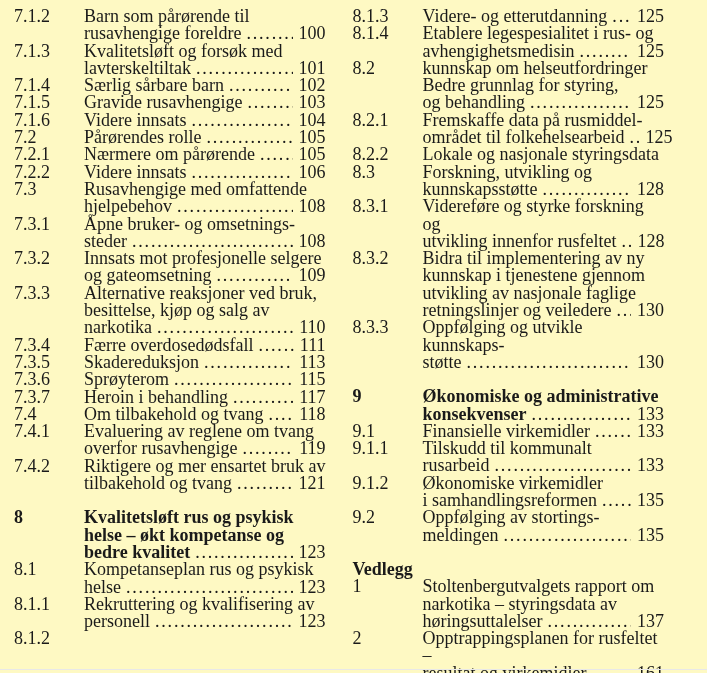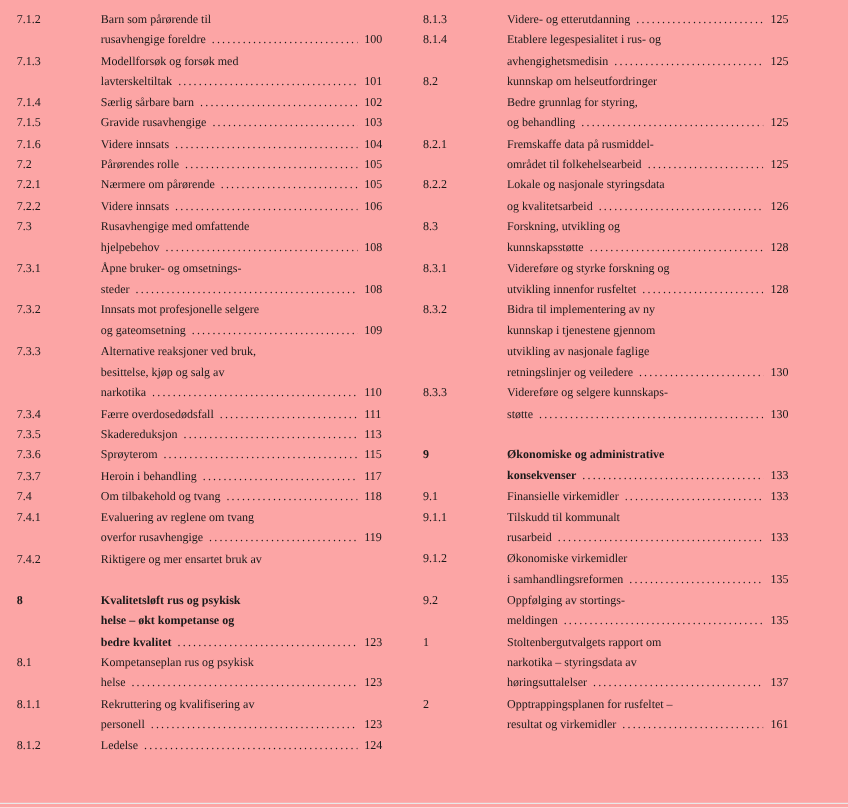--- a/index.html
+++ b/index.html
@@ -4,24 +4,24 @@
 <style>
   html, body {
     margin: 0;
     padding: 0;
     background: #ffffff;
   }
   .page {
     position: relative;
     width: 707px;
     height: 673px;
-    background: #fca5a5;
+    background: #fef9c3;
     overflow: hidden;
     font-family: "Liberation Serif", "DejaVu Serif", serif;
-    font-size: 10px;
+    font-size: 18px;
     line-height: 17.3px;
     color: #1a1a1a;
   }
   .cols {
     display: flex;
     padding: 8px 43px 0 14px;
     gap: 27px;
   }
   .col {
     flex: 1 1 0;
@@ -93,21 +93,21 @@
             <span class="lastline">
               <span class="txt">rusavhengige foreldre</span>
               <span class="dots"></span>
               <span class="pg">100</span>
             </span>
           </span>
         </div>
         <div class="entry">
           <span class="num">7.1.3</span>
           <span class="body">
-            <span class="tline">Modellforsøk og forsøk med</span>
+            <span class="tline">Kvalitetsløft og forsøk med</span>
             <span class="lastline">
               <span class="txt">lavterskeltiltak</span>
               <span class="dots"></span>
               <span class="pg">101</span>
             </span>
           </span>
         </div>
         <div class="entry">
           <span class="num">7.1.4</span>
           <span class="body">
@@ -271,20 +271,25 @@
               <span class="txt">overfor rusavhengige</span>
               <span class="dots"></span>
               <span class="pg">119</span>
             </span>
           </span>
         </div>
         <div class="entry">
           <span class="num">7.4.2</span>
           <span class="body">
             <span class="tline">Riktigere og mer ensartet bruk av</span>
+            <span class="lastline">
+              <span class="txt">tilbakehold og tvang</span>
+              <span class="dots"></span>
+              <span class="pg">121</span>
+            </span>
           </span>
         </div>
         <div class="entry bold gap">
           <span class="num">8</span>
           <span class="body">
             <span class="tline">Kvalitetsløft rus og psykisk</span>
             <span class="tline">helse – økt kompetanse og</span>
             <span class="lastline">
               <span class="txt">bedre kvalitet</span>
               <span class="dots"></span>
@@ -309,27 +314,20 @@
             <span class="tline">Rekruttering og kvalifisering av</span>
             <span class="lastline">
               <span class="txt">personell</span>
               <span class="dots"></span>
               <span class="pg">123</span>
             </span>
           </span>
         </div>
         <div class="entry">
           <span class="num">8.1.2</span>
-          <span class="body">
-            <span class="lastline">
-              <span class="txt">Ledelse</span>
-              <span class="dots"></span>
-              <span class="pg">124</span>
-            </span>
-          </span>
         </div>
       </div>
     <div class="col" id="col-right">
         <div class="entry">
           <span class="num">8.1.3</span>
           <span class="body">
             <span class="lastline">
               <span class="txt">Videre- og etterutdanning</span>
               <span class="dots"></span>
               <span class="pg">125</span>
@@ -367,25 +365,20 @@
               <span class="txt">området til folkehelsearbeid</span>
               <span class="dots"></span>
               <span class="pg">125</span>
             </span>
           </span>
         </div>
         <div class="entry">
           <span class="num">8.2.2</span>
           <span class="body">
             <span class="tline">Lokale og nasjonale styringsdata</span>
-            <span class="lastline">
-              <span class="txt">og kvalitetsarbeid</span>
-              <span class="dots"></span>
-              <span class="pg">126</span>
-            </span>
           </span>
         </div>
         <div class="entry">
           <span class="num">8.3</span>
           <span class="body">
             <span class="tline">Forskning, utvikling og</span>
             <span class="lastline">
               <span class="txt">kunnskapsstøtte</span>
               <span class="dots"></span>
               <span class="pg">128</span>
@@ -412,21 +405,21 @@
             <span class="lastline">
               <span class="txt">retningslinjer og veiledere</span>
               <span class="dots"></span>
               <span class="pg">130</span>
             </span>
           </span>
         </div>
         <div class="entry">
           <span class="num">8.3.3</span>
           <span class="body">
-            <span class="tline">Videreføre og selgere kunnskaps-</span>
+            <span class="tline">Oppfølging og utvikle kunnskaps-</span>
             <span class="lastline">
               <span class="txt">støtte</span>
               <span class="dots"></span>
               <span class="pg">130</span>
             </span>
           </span>
         </div>
         <div class="entry bold gap">
           <span class="num">9</span>
           <span class="body">
@@ -473,20 +466,24 @@
         <div class="entry">
           <span class="num">9.2</span>
           <span class="body">
             <span class="tline">Oppfølging av stortings-</span>
             <span class="lastline">
               <span class="txt">meldingen</span>
               <span class="dots"></span>
               <span class="pg">135</span>
             </span>
           </span>
+        </div>
+        <div class="entry bold gap">
+          <span class="num">Vedlegg</span>
+          <span class="body"></span>
         </div>
         <div class="entry">
           <span class="num">1</span>
           <span class="body">
             <span class="tline">Stoltenbergutvalgets rapport om</span>
             <span class="tline">narkotika – styringsdata av</span>
             <span class="lastline">
               <span class="txt">høringsuttalelser</span>
               <span class="dots"></span>
               <span class="pg">137</span>

